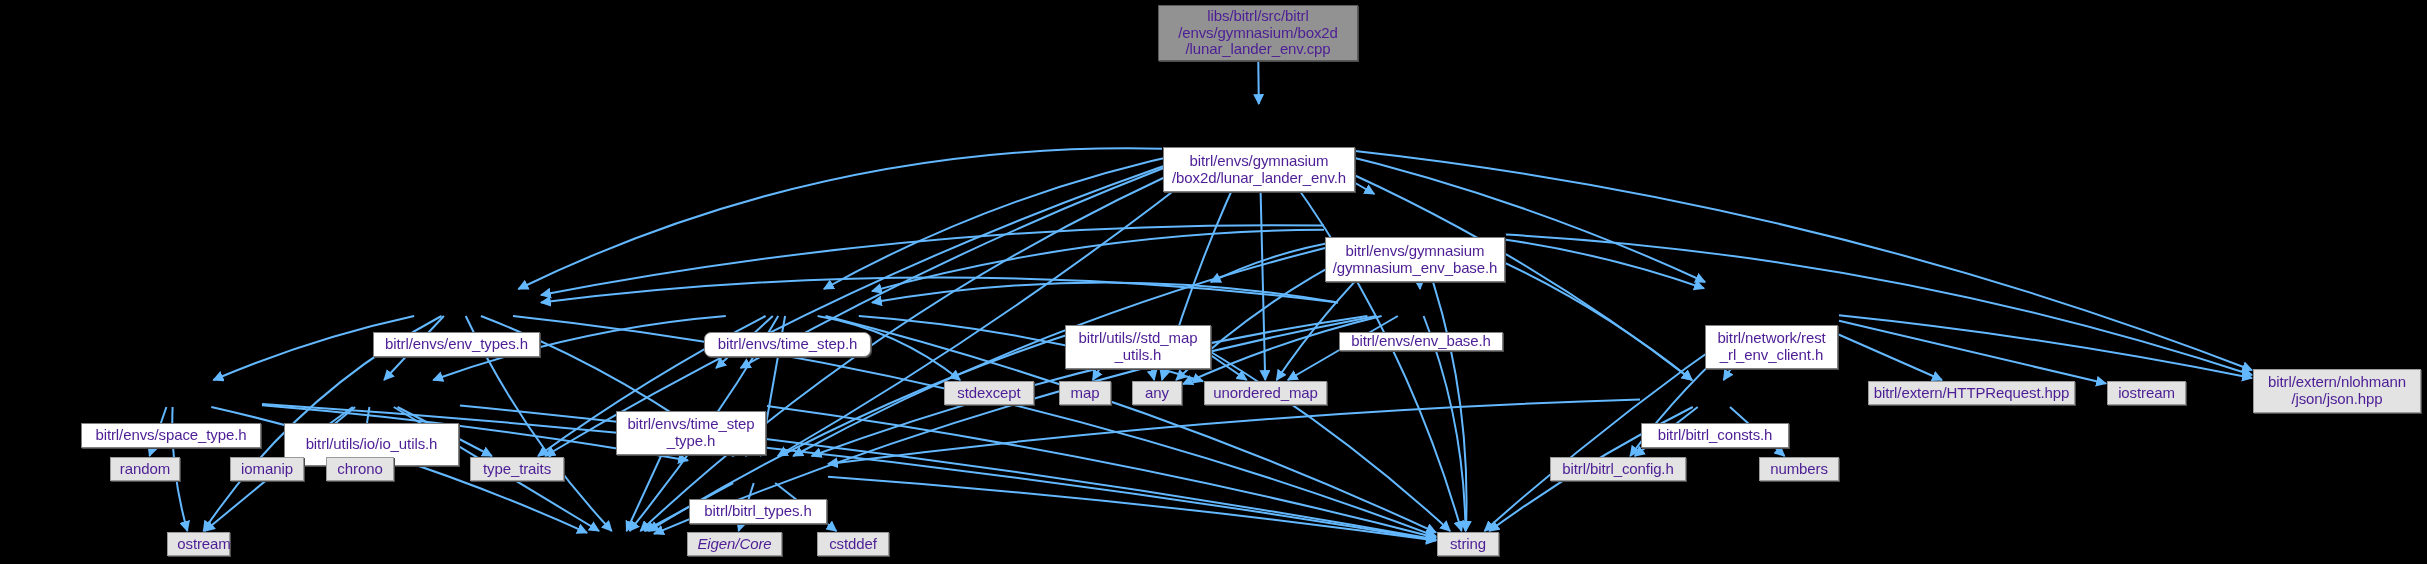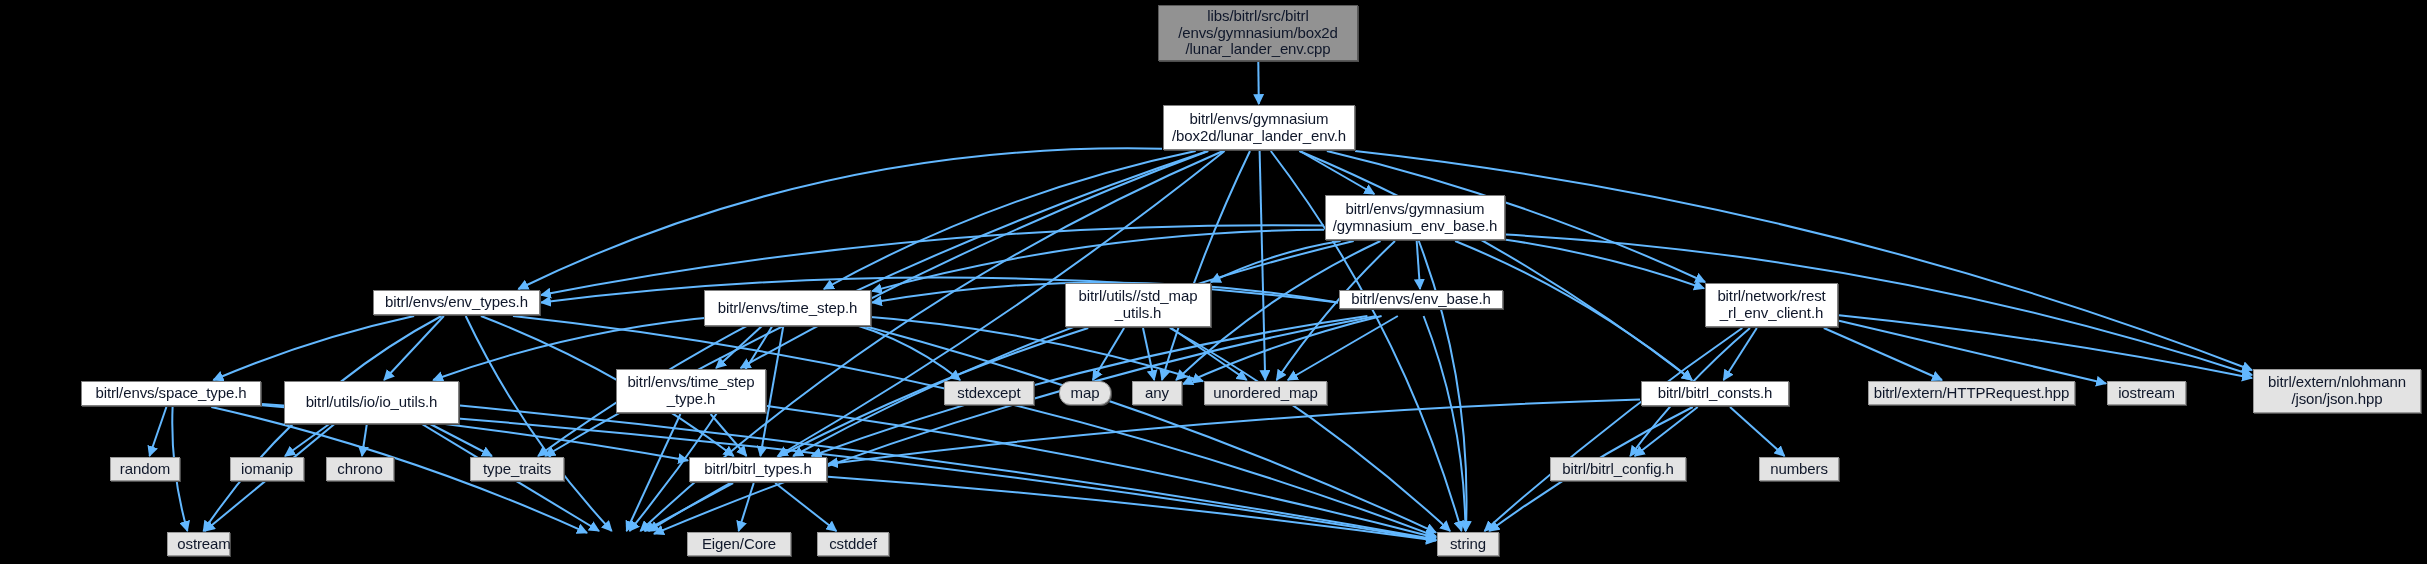--- a/index.html
+++ b/index.html
@@ -10,30 +10,30 @@
     background:#000;
     font-family:"Liberation Sans", sans-serif;
     overflow:hidden;
   }
   #edges{position:absolute;left:0;top:0;width:2427px;height:564px;}
   .node{
     position:absolute;
     box-sizing:border-box;
     display:flex;align-items:center;justify-content:center;
     text-align:center;
-    color:#0f172a;
+    color:#4c1d95;
     font-size:15px;
     line-height:1.12;
     border:1px solid #808080;
     box-shadow:1px 1px 0 #4d4d4d;
     white-space:pre;
     z-index:5;
     letter-spacing:-0.1px;
   }
-  .n-white{background:#ffffff;border-color:#808080;}
+  .n-white{background:#ffffff;border-color:#808080;margin-top:42px;}
   .n-gray{background:#e3e3e3;border-color:#9a9a9a;}
   .n-root{background:#929292;border-color:#5a5a5a;}
   .nlabel{display:block;pointer-events:none;}
 </style>
 </head>
 <body>
 
 <div id="stage">
   <svg id="edges" viewBox="0 0 2427 564" preserveAspectRatio="none">
     <defs>
@@ -125,45 +125,45 @@
   </svg>
   <div id="nodes">
       <div class="node n-root" style="left: 1158px; top: 5px; width: 200px; height: 56px;"><span class="nlabel">libs/bitrl/src/bitrl
 /envs/gymnasium/box2d
 /lunar_lander_env.cpp</span></div>
       <div class="node n-white" style="left: 1163px; top: 105px; width: 192px; height: 45px;"><span class="nlabel">bitrl/envs/gymnasium
 /box2d/lunar_lander_env.h</span></div>
       <div class="node n-white" style="left: 1325px; top: 195px; width: 180px; height: 45px;"><span class="nlabel">bitrl/envs/gymnasium
 /gymnasium_env_base.h</span></div>
       <div class="node n-white" style="left: 373px; top: 290px; width: 167px; height: 25px;"><span class="nlabel">bitrl/envs/env_types.h</span></div>
-      <div class="node n-white" style="left: 704px; top: 290px; width: 167px; height: 36px;"><span class="nlabel">bitrl/envs/time_step.h</span></div>
+      <div class="node n-white" style="left: 704px; top: 290px; width: 167px; height: 25px; border-radius: 7px;"><span class="nlabel">bitrl/envs/time_step.h</span></div>
       <div class="node n-white" style="left: 1065px; top: 283px; width: 146px; height: 44px;"><span class="nlabel">bitrl/utils//std_map
 _utils.h</span></div>
       <div class="node n-white" style="left: 1339px; top: 290px; width: 164px; height: 19px;"><span class="nlabel">bitrl/envs/env_base.h</span></div>
       <div class="node n-white" style="left: 1705px; top: 283px; width: 133px; height: 44px;"><span class="nlabel">bitrl/network/rest
 _rl_env_client.h</span></div>
       <div class="node n-white" style="left: 81px; top: 381px; width: 180px; height: 25px; align-items: center;"><span class="nlabel">bitrl/envs/space_type.h</span></div>
       <div class="node n-white" style="left: 284px; top: 381px; width: 175px; height: 43px;"><span class="nlabel">bitrl/utils/io/io_utils.h</span></div>
       <div class="node n-white" style="left: 616px; top: 369px; width: 150px; height: 44px;"><span class="nlabel">bitrl/envs/time_step
 _type.h</span></div>
       <div class="node n-gray" style="left: 944px; top: 381px; width: 90px; height: 24px;"><span class="nlabel">stdexcept</span></div>
-      <div class="node n-gray" style="left: 1059px; top: 381px; width: 52px; height: 24px; border-radius: 11px;"><span class="nlabel">map</span></div>
+      <div class="node n-gray" style="left: 1059px; top: 381px; width: 52px; height: 24px;"><span class="nlabel">map</span></div>
       <div class="node n-gray" style="left: 1132px; top: 381px; width: 50px; height: 24px;"><span class="nlabel">any</span></div>
       <div class="node n-gray" style="left: 1204px; top: 381px; width: 123px; height: 24px;"><span class="nlabel">unordered_map</span></div>
       <div class="node n-white" style="left: 1641px; top: 381px; width: 148px; height: 25px;"><span class="nlabel">bitrl/bitrl_consts.h</span></div>
       <div class="node n-gray" style="left: 1868px; top: 381px; width: 207px; height: 24px;"><span class="nlabel">bitrl/extern/HTTPRequest.hpp</span></div>
       <div class="node n-gray" style="left: 2107px; top: 381px; width: 79px; height: 24px;"><span class="nlabel">iostream</span></div>
       <div class="node n-gray" style="left: 2253px; top: 369px; width: 168px; height: 44px;"><span class="nlabel">bitrl/extern/nlohmann
 /json/json.hpp</span></div>
       <div class="node n-gray" style="left: 110px; top: 457px; width: 70px; height: 24px;"><span class="nlabel">random</span></div>
       <div class="node n-gray" style="left: 230px; top: 457px; width: 74px; height: 24px;"><span class="nlabel">iomanip</span></div>
       <div class="node n-gray" style="left: 326px; top: 457px; width: 68px; height: 24px;"><span class="nlabel">chrono</span></div>
       <div class="node n-gray" style="left: 470px; top: 457px; width: 94px; height: 24px;"><span class="nlabel">type_traits</span></div>
       <div class="node n-white" style="left: 689px; top: 457px; width: 138px; height: 25px;"><span class="nlabel">bitrl/bitrl_types.h</span></div>
       <div class="node n-gray" style="left: 1550px; top: 457px; width: 136px; height: 24px;"><span class="nlabel">bitrl/bitrl_config.h</span></div>
       <div class="node n-gray" style="left: 1759px; top: 457px; width: 80px; height: 24px;"><span class="nlabel">numbers</span></div>
       <div class="node n-gray" style="left: 167px; top: 532px; width: 63px; height: 24px; padding-left: 11px;"><span class="nlabel">ostream</span></div>
       <div class="node n-gray" style="left: 588px; top: 532px; width: 65px; height: 24px; margin-top: 47px;"><span class="nlabel">vector</span></div>
-      <div class="node n-gray" style="left: 687px; top: 532px; width: 104px; height: 24px;"><span class="nlabel">Eigen/Core</span></div>
+      <div class="node n-gray" style="left: 687px; top: 532px; width: 95px; height: 24px; font-style: italic;"><span class="nlabel">Eigen/Core</span></div>
       <div class="node n-gray" style="left: 817px; top: 532px; width: 72px; height: 24px;"><span class="nlabel">cstddef</span></div>
       <div class="node n-gray" style="left: 1437px; top: 532px; width: 62px; height: 24px;"><span class="nlabel">string</span></div>
     </div>
 </div>
 
 </body></html>

